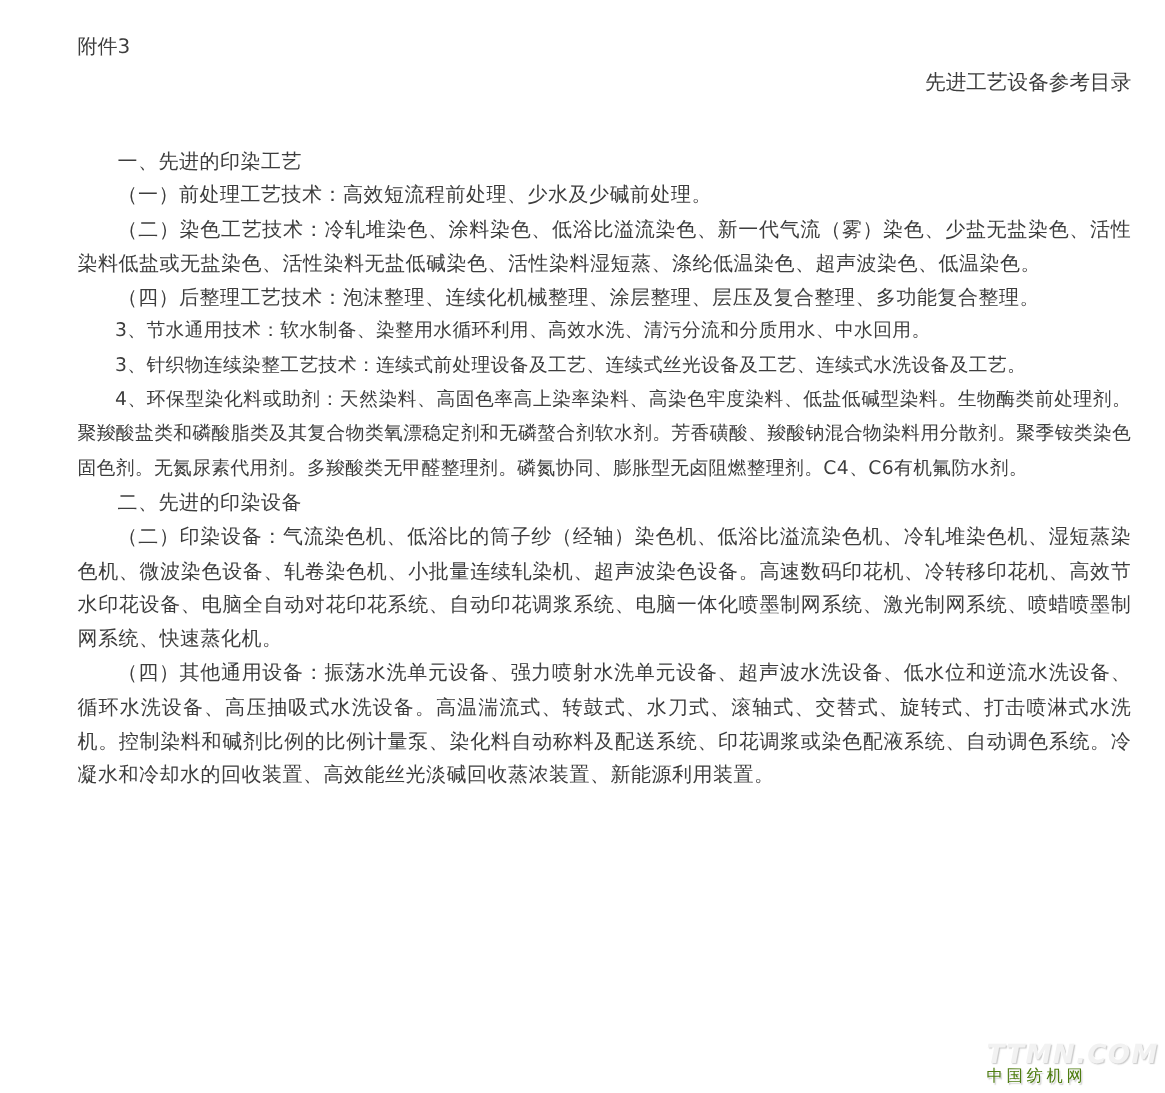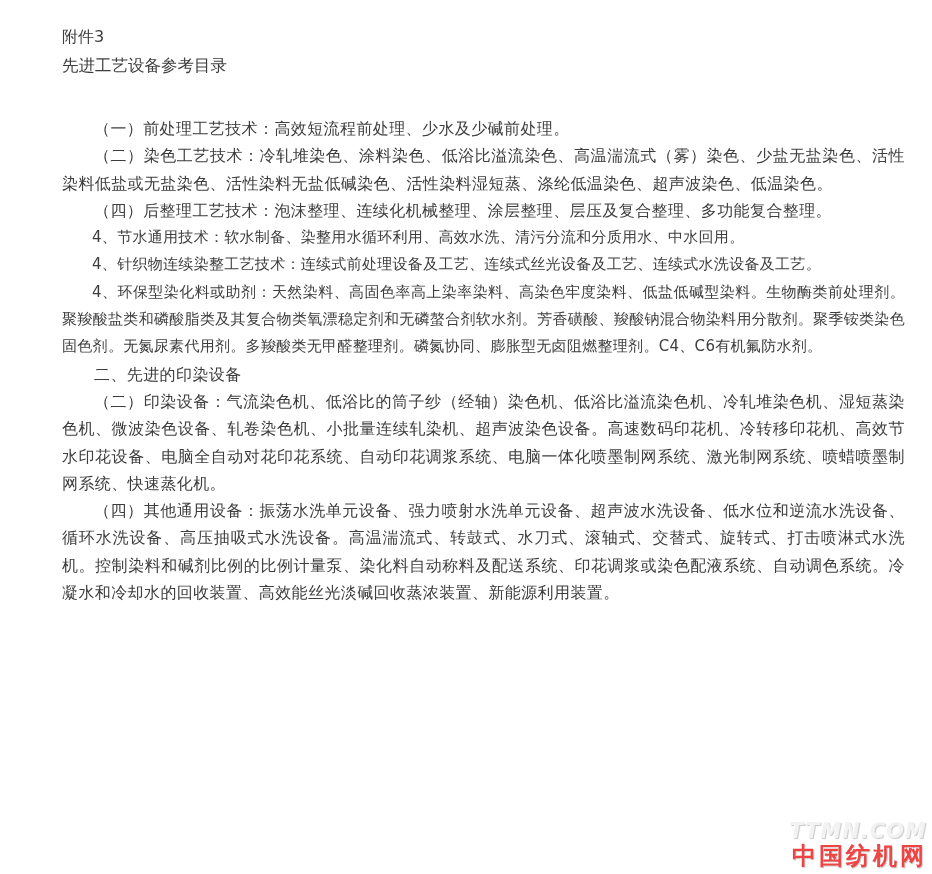--- a/index.html
+++ b/index.html
@@ -17,21 +17,21 @@
     width: 932px;
     height: 874px;
     padding: 27px 27px 0 62px;
     position: relative;
   }
   .attachment {
     font-size: 16px;
     line-height: 20px;
   }
   .doc-title {
-    text-align: left;
+    text-align: right;
     font-size: 16.5px;
     line-height: 20px;
     margin-top: 9px;
   }
   .content {
     margin-top: 39px;
   }
   p.para {
     margin: 0;
     font-size: 16px;
@@ -41,55 +41,56 @@
     letter-spacing: 0.4px;
   }
   p.para.sub {
     font-size: 15px;
     letter-spacing: 0.3px;
   }
   .watermark {
     position: absolute;
     right: 5px;
     bottom: 5px;
-    text-align: right;
+    text-align: left;
     user-select: none;
     line-height: 1.1;
   }
   .wm-line1 {
     font-size: 21px;
     font-weight: bold;
     font-style: italic;
     letter-spacing: 1px;
     color: #f2f2f2;
     text-shadow: -1px -1px 0 #ffffff, 1px 1px 1px #c9c9c9;
   }
   .wm-line2 {
-    font-size: 24px;
-    font-weight: bold;
+    font-size: 13px;
+    font-weight: normal;
     letter-spacing: 3px;
-    color: #ef4444;
+    color: #4d7c0f;
     text-shadow: -1px -1px 0 #ffffff, 1px 1px 1px #c9c9c9;
   }
 </style>
 </head>
 <body>
 
 <div class="page">
 
   <div class="attachment">附件3</div>
 
   <div class="doc-title">先进工艺设备参考目录</div>
 
   <div class="content">
+    <p class="para">一、先进的印染工艺</p>
     <p class="para">（一）前处理工艺技术：高效短流程前处理、少水及少碱前处理。</p>
-    <p class="para">（二）染色工艺技术：冷轧堆染色、涂料染色、低浴比溢流染色、高温湍流式（雾）染色、少盐无盐染色、活性染料低盐或无盐染色、活性染料无盐低碱染色、活性染料湿短蒸、涤纶低温染色、超声波染色、低温染色。</p>
+    <p class="para">（二）染色工艺技术：冷轧堆染色、涂料染色、低浴比溢流染色、新一代气流（雾）染色、少盐无盐染色、活性染料低盐或无盐染色、活性染料无盐低碱染色、活性染料湿短蒸、涤纶低温染色、超声波染色、低温染色。</p>
     <p class="para">（四）后整理工艺技术：泡沫整理、连续化机械整理、涂层整理、层压及复合整理、多功能复合整理。</p>
-    <p class="para sub">4、节水通用技术：软水制备、染整用水循环利用、高效水洗、清污分流和分质用水、中水回用。</p>
-    <p class="para sub">4、针织物连续染整工艺技术：连续式前处理设备及工艺、连续式丝光设备及工艺、连续式水洗设备及工艺。</p>
+    <p class="para sub">3、节水通用技术：软水制备、染整用水循环利用、高效水洗、清污分流和分质用水、中水回用。</p>
+    <p class="para sub">3、针织物连续染整工艺技术：连续式前处理设备及工艺、连续式丝光设备及工艺、连续式水洗设备及工艺。</p>
     <p class="para sub">4、环保型染化料或助剂：天然染料、高固色率高上染率染料、高染色牢度染料、低盐低碱型染料。生物酶类前处理剂。聚羧酸盐类和磷酸脂类及其复合物类氧漂稳定剂和无磷螯合剂软水剂。芳香磺酸、羧酸钠混合物染料用分散剂。聚季铵类染色固色剂。无氮尿素代用剂。多羧酸类无甲醛整理剂。磷氮协同、膨胀型无卤阻燃整理剂。C4、C6有机氟防水剂。</p>
     <p class="para">二、先进的印染设备</p>
     <p class="para">（二）印染设备：气流染色机、低浴比的筒子纱（经轴）染色机、低浴比溢流染色机、冷轧堆染色机、湿短蒸染色机、微波染色设备、轧卷染色机、小批量连续轧染机、超声波染色设备。高速数码印花机、冷转移印花机、高效节水印花设备、电脑全自动对花印花系统、自动印花调浆系统、电脑一体化喷墨制网系统、激光制网系统、喷蜡喷墨制网系统、快速蒸化机。</p>
     <p class="para">（四）其他通用设备：振荡水洗单元设备、强力喷射水洗单元设备、超声波水洗设备、低水位和逆流水洗设备、循环水洗设备、高压抽吸式水洗设备。高温湍流式、转鼓式、水刀式、滚轴式、交替式、旋转式、打击喷淋式水洗机。控制染料和碱剂比例的比例计量泵、染化料自动称料及配送系统、印花调浆或染色配液系统、自动调色系统。冷凝水和冷却水的回收装置、高效能丝光淡碱回收蒸浓装置、新能源利用装置。</p>
   </div>
 
   <div class="watermark">
     <div class="wm-line1">TTMN.COM</div>
     <div class="wm-line2">中国纺机网</div>
   </div>

